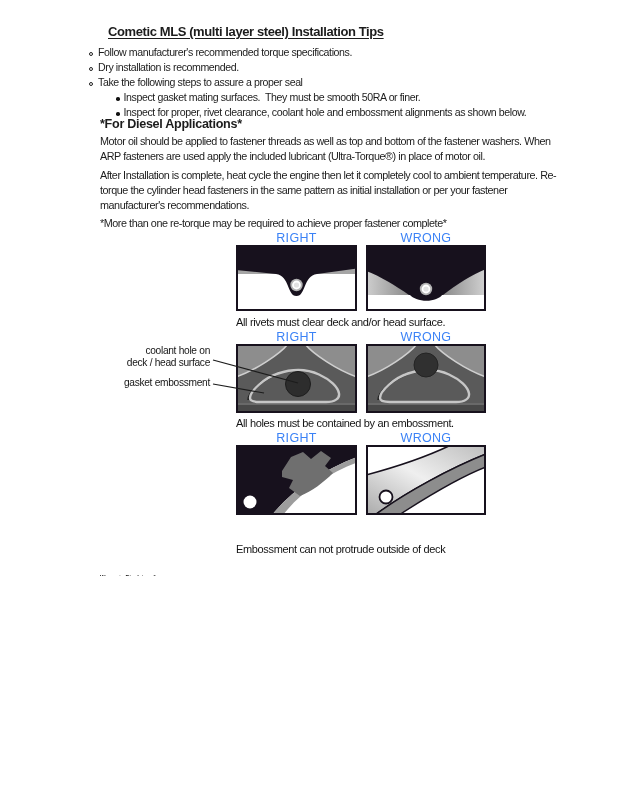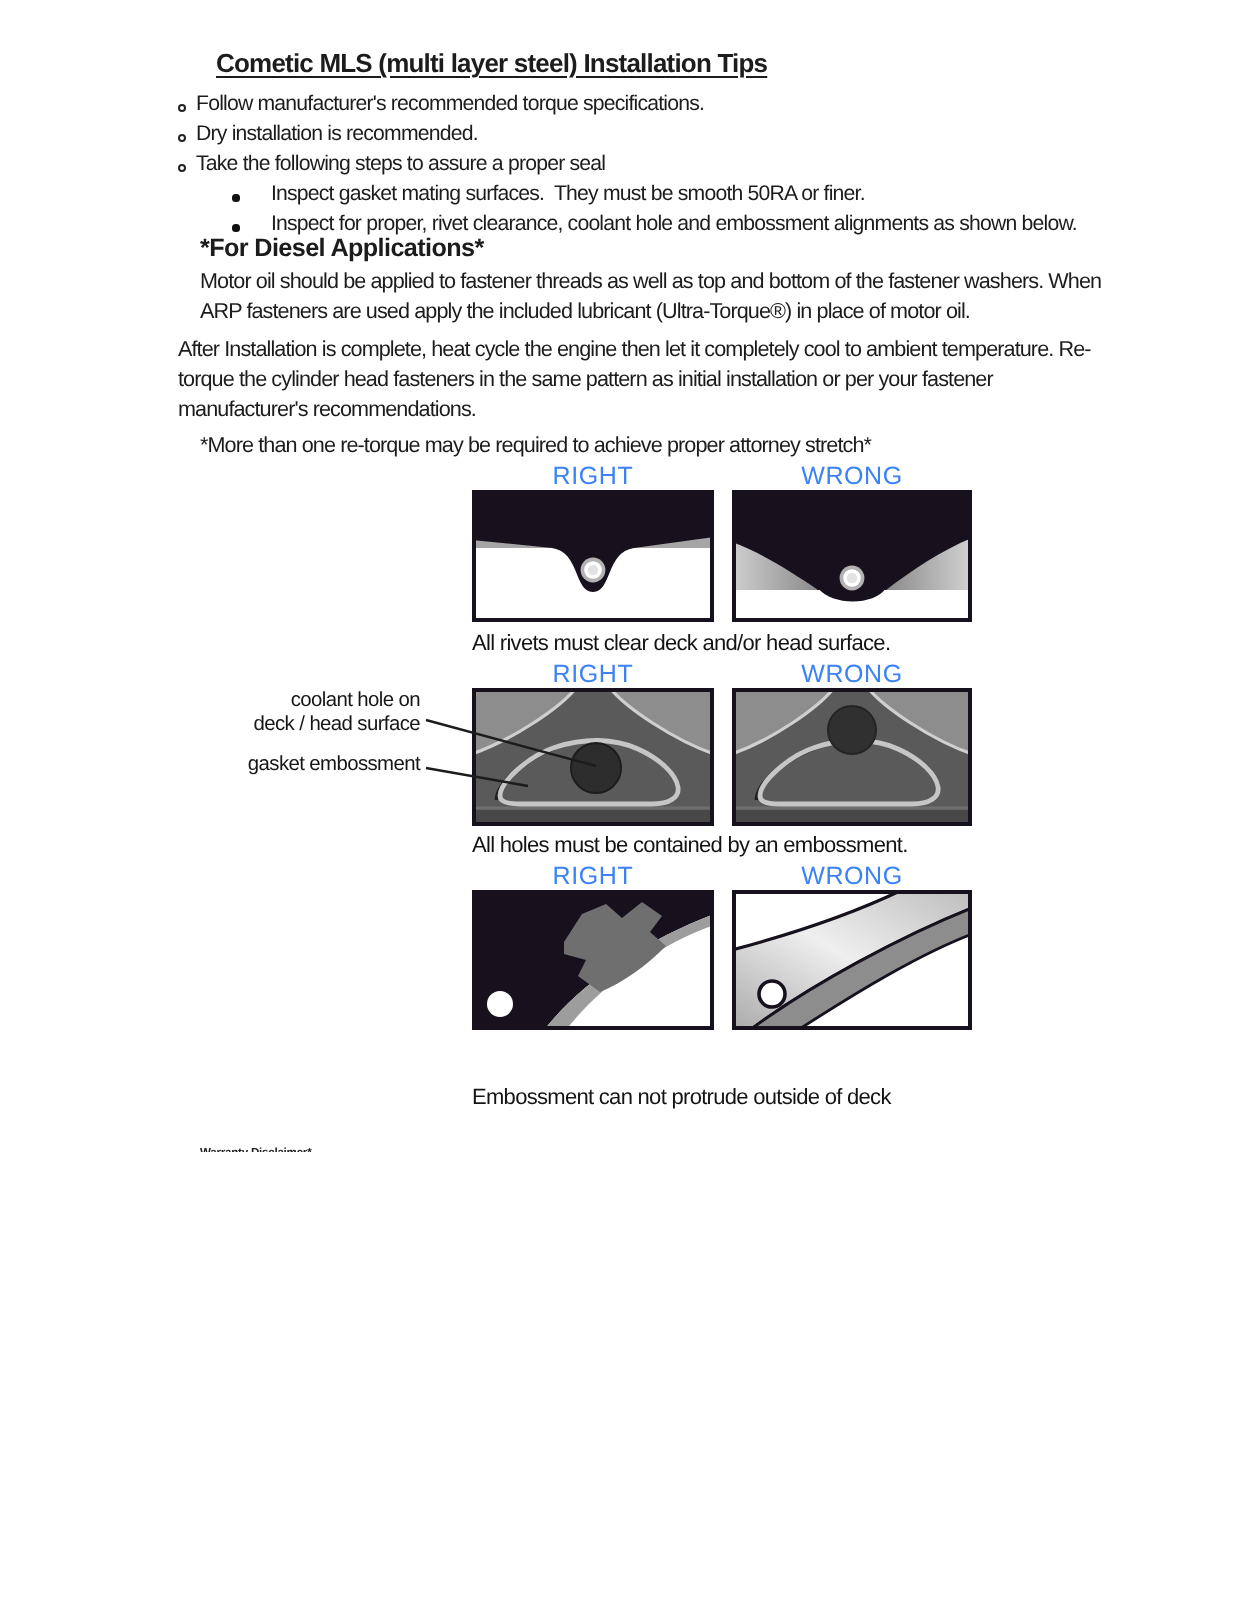--- a/index.html
+++ b/index.html
@@ -5,21 +5,21 @@
   * { margin:0; padding:0; box-sizing:border-box; }
   html,body { background:#fff; }
   .page { position:relative; width:618px; height:576px; background:#ffffff;
           font-family:"Liberation Sans","DejaVu Sans",sans-serif; color:#1c1c1c; overflow:hidden; }
   .abs { position:absolute; }
 
   .title { font-size:13px; font-weight:bold; letter-spacing:-0.4px;
            text-decoration:underline; text-underline-offset:2px; white-space:nowrap; }
 
   .b-row { display:flex; align-items:center; height:15px; }
-  .b-row.sub { margin-left:27px;gap:12px; }
+  .b-row.sub { margin-left:27px; }
   .o-mark { flex:0 0 auto; width:4px; height:4px; border:1px solid #222; border-radius:50%; margin:4px 5px 0 0; }
   .dot-mark { flex:0 0 auto; width:3.5px; height:3.5px; background:#111; border-radius:50%; margin:4.5px 4px 0 0; }
   .b-text { font-size:10.6px; letter-spacing:-0.4px; line-height:14px; white-space:pre; }
 
   .h2 { font-size:12.6px; font-weight:bold; letter-spacing:-0.3px; }
   .body-text { font-size:10.8px; letter-spacing:-0.45px; line-height:15px; white-space:pre-wrap; width:458px; }
 
   .dlabel { font-size:12.5px; letter-spacing:0.3px; text-align:center; color:#3b82f6; }
   .lab-r { left:236px; width:121px; }
   .lab-w { left:366px; width:120px; }
@@ -61,22 +61,22 @@
       <span class="b-text">Inspect gasket mating surfaces.  They must be smooth 50RA or finer.</span>
     </div>
     <div class="b-row sub">
       <span class="dot-mark"></span>
       <span class="b-text">Inspect for proper, rivet clearance, coolant hole and embossment alignments as shown below.</span>
     </div>
   </div>
 
   <div class="abs h2" style="left:100px; top:117px;">*For Diesel Applications*</div>
   <div class="abs body-text" style="left:100px; top:134px;">Motor oil should be applied to fastener threads as well as top and bottom of the fastener washers. When ARP fasteners are used apply the included lubricant (Ultra-Torque®) in place of motor oil.</div>
-  <div class="abs body-text" style="left:89px; top:168px;">After Installation is complete, heat cycle the engine then let it completely cool to ambient temperature. Re-torque the cylinder head fasteners in the same pattern as initial installation or per your fastener manufacturer's recommendations.</div>
-  <div class="abs body-text" style="left:100px; top:216px;">*More than one re-torque may be required to achieve proper attorney stretch*</div>
+  <div class="abs body-text" style="left:100px; top:168px;">After Installation is complete, heat cycle the engine then let it completely cool to ambient temperature. Re-torque the cylinder head fasteners in the same pattern as initial installation or per your fastener manufacturer's recommendations.</div>
+  <div class="abs body-text" style="left:100px; top:216px;">*More than one re-torque may be required to achieve proper fastener complete*</div>
 
   <div class="abs dlabel lab-r" style="top:231px;">RIGHT</div>
   <div class="abs dlabel lab-w" style="top:231px;">WRONG</div>
 
   <svg class="abs dbox" style="left:236px; top:245px;" width="121" height="66" viewBox="0 0 121 66">
     <rect width="121" height="66" fill="#ffffff"></rect>
     <rect width="121" height="29" fill="#17111d"></rect>
     <path d="M40,29 C54,31 51,51 60.5,51 C70,51 67,31 81,29 Z" fill="#17111d"></path>
     <polygon points="0,25 40,29 0,29" fill="#a5a5a5"></polygon>
     <polygon points="121,23.5 121,29 81,29" fill="#a5a5a5"></polygon>

